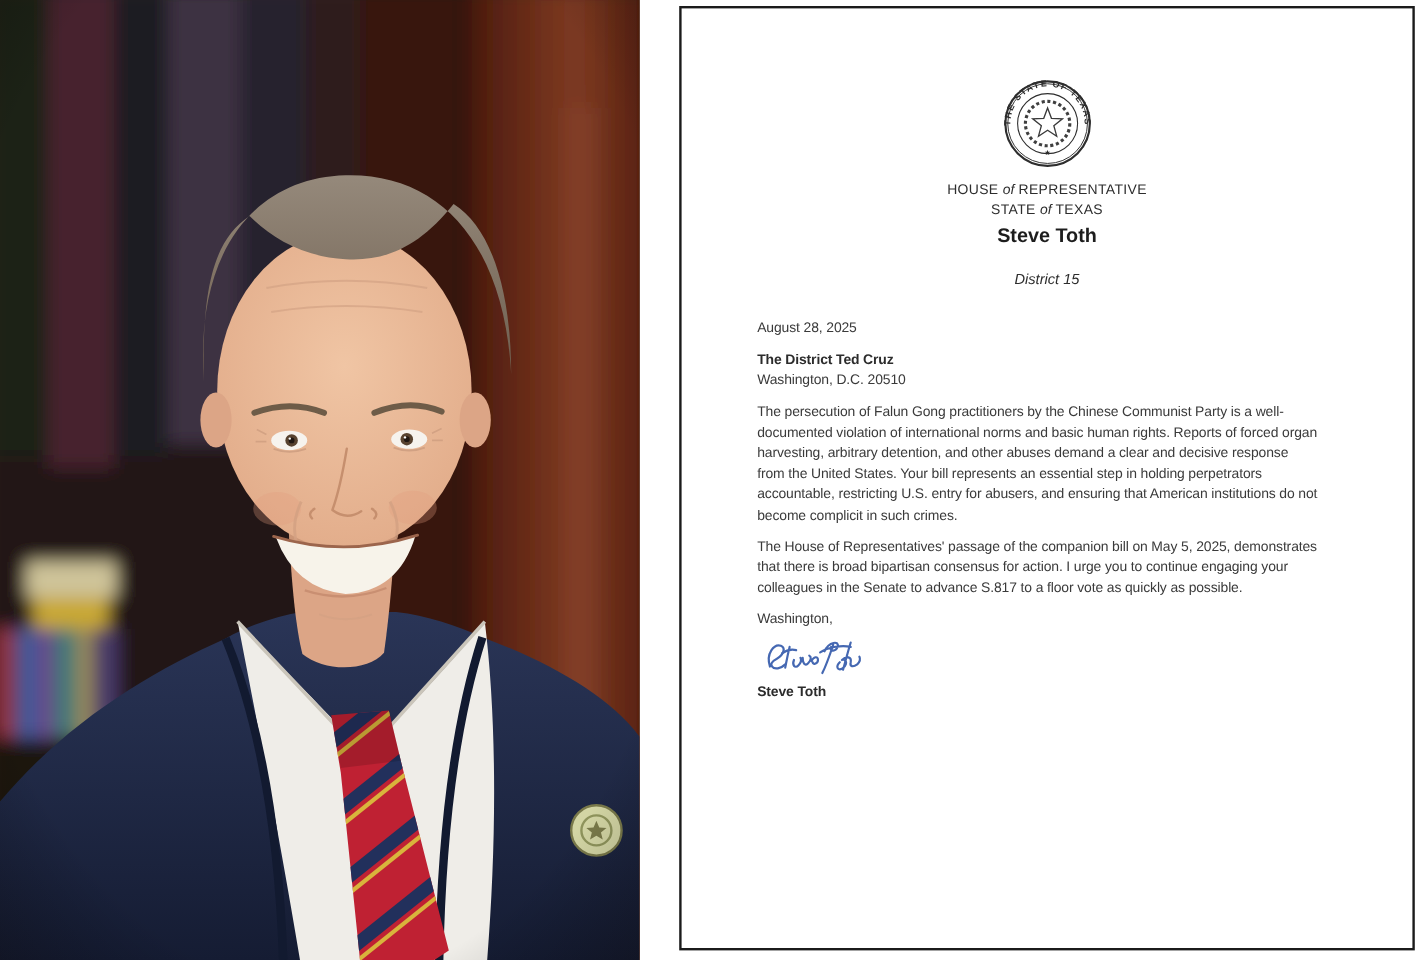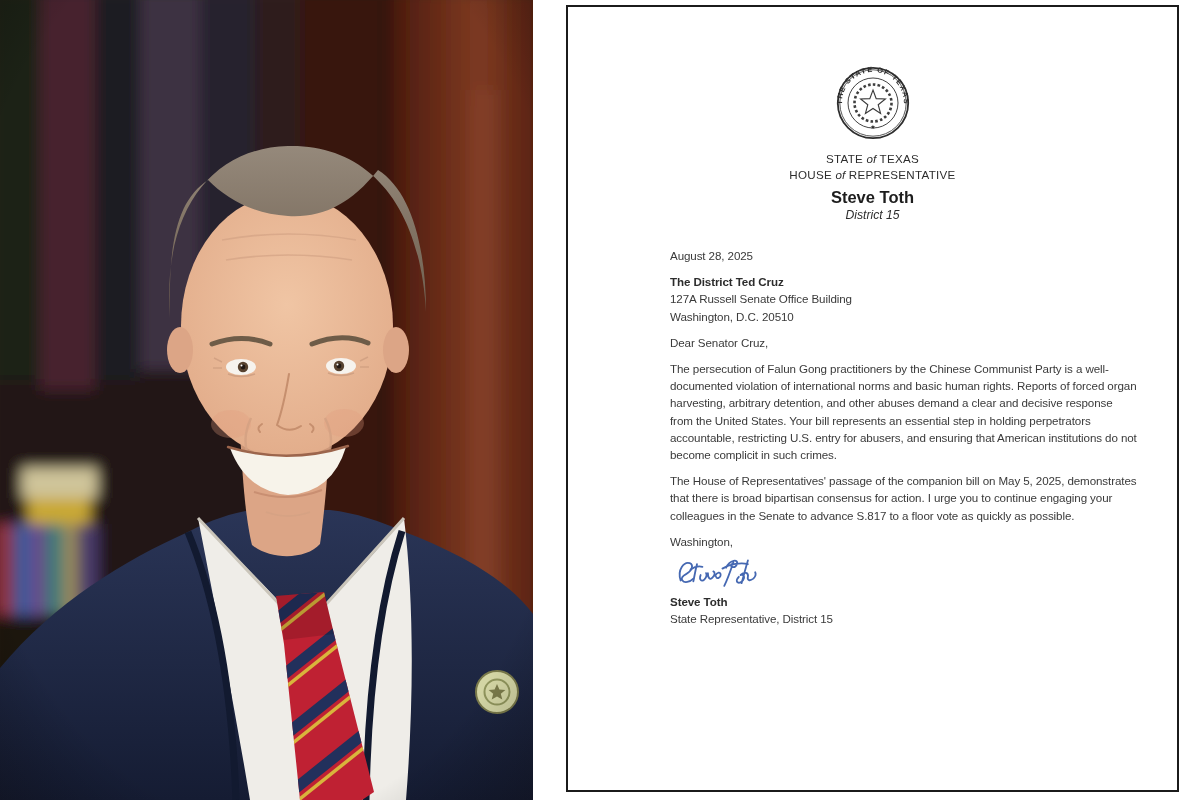--- a/index.html
+++ b/index.html
@@ -12,22 +12,22 @@
   .letter-pane{
     position:absolute;left:566px;top:5px;width:613px;height:787px;
     background:#ffffff;border:2px solid #1b1b1b;box-sizing:border-box;color:#3a3a3a;
   }
   .letter-inner{padding-top:58px;}
   .letterhead{text-align:center;}
   .seal{display:block;margin:0 auto 10px auto;}
   .lh-line{font-size:11.6px;line-height:16px;color:#2d2d2d;letter-spacing:0.3px;}
   .lh-line .of{font-style:italic;letter-spacing:0;}
   .lh-name{font-size:16.5px;font-weight:bold;color:#1d1d1d;margin-top:4px;line-height:20px;}
-  .lh-district{font-size:12.2px;font-style:italic;color:#2d2d2d;margin-top:1px;line-height:15px;}
-  .letter-body{margin:24px 0 0 102px;width:468px;font-size:11.6px;line-height:17.2px;letter-spacing:-0.1px;color:#3a3a3a;}
+  .lh-district{font-size:12.2px;font-style:italic;color:#2d2d2d;margin-top:19px;line-height:15px;}
+  .letter-body{margin:24px 0 0 63px;width:468px;font-size:11.6px;line-height:17.2px;letter-spacing:-0.1px;color:#3a3a3a;}
   .date-line{margin:0;}
   .addr{margin-top:9px;}
   .addr-name{font-weight:bold;color:#2c2c2c;}
   .salutation{margin-top:9px;}
   p.para{margin:9px 0 0 0;}
   .closing{margin-top:9px;}
   .sig-svg{display:block;margin:5px 0 0 1px;}
   .sig-name{font-weight:bold;color:#2c2c2c;margin-top:-2px;}
   .sig-title{margin-top:0;}
   i{font-style:italic;}
@@ -162,50 +162,47 @@
           <circle cx="38" cy="38" r="33.2" fill="none" stroke="#2e2e2e" stroke-width="0.8"></circle>
           <circle cx="38" cy="38" r="25" fill="none" stroke="#2e2e2e" stroke-width="0.9"></circle>
           <circle cx="38" cy="38" r="18.5" fill="none" stroke="#3f3f3f" stroke-width="2.6" stroke-dasharray="2.6 2.2"></circle>
           <polygon points="38,25 41.2,33.6 50.4,34 43.2,39.7 45.6,48.5 38,43.5 30.4,48.5 32.8,39.7 25.6,34 34.8,33.6" fill="#ffffff" stroke="#3a3a3a" stroke-width="1.1"></polygon>
           <path id="sealArc" d="M9.9,51.1 A31,31 0 1 1 66.1,51.1" fill="none"></path>
           <text font-size="7.4" font-weight="bold" fill="#2c2c2c" letter-spacing="1.2" font-family="Liberation Sans, sans-serif">
             <textPath href="#sealArc" startOffset="50%" text-anchor="middle">THE STATE OF TEXAS</textPath>
           </text>
           <text x="38" y="64" font-size="6" text-anchor="middle" fill="#2c2c2c">★</text>
         </svg>
+        <div class="lh-line"><span>HOUSE</span> <i class="of">of</i> <span>REPRESENTATIVE</span></div>
         <div class="lh-line"><span>STATE</span> <i class="of">of</i> <span>TEXAS</span></div>
-        <div class="lh-line"><span>HOUSE</span> <i class="of">of</i> <span>REPRESENTATIVE</span></div>
         <div class="lh-name">Steve Toth</div>
         <div class="lh-district">District 15</div>
       </div>
 
       <div class="letter-body">
         <div class="date-line">August 28, 2025</div>
 
         <div class="addr">
           <div class="addr-name">The District Ted Cruz</div>
-          <div>127A Russell Senate Office Building</div>
           <div>Washington, D.C. 20510</div>
         </div>
 
-        <div class="salutation">Dear Senator Cruz,</div>
 
         <p class="para">The persecution of Falun Gong practitioners by the Chinese Communist Party is a well-documented violation of international norms and basic human rights. Reports of forced organ harvesting, arbitrary detention, and other abuses demand a clear and decisive response from the United States. Your bill represents an essential step in holding perpetrators accountable, restricting U.S. entry for abusers, and ensuring that American institutions do not become complicit in such crimes.</p>
         <p class="para">The House of Representatives' passage of the companion bill on May 5, 2025, demonstrates that there is broad bipartisan consensus for action. I urge you to continue engaging your colleagues in the Senate to advance S.817 to a floor vote as quickly as possible.</p>
 
         <div class="closing">Washington,</div>
 
         <svg class="sig-svg" width="92" height="40" viewBox="0 0 92 44">
           <g fill="none" stroke="#4568b2" stroke-width="2" stroke-linecap="round" stroke-linejoin="round">
             <path d="M6,28 C2,16 10,7 16,9 C21,11 18,18 12,21 C8,23 6,26 8,28 C10,31 16,30 20,26"></path>
             <path d="M24,10 C22,18 21,24 20,29 M17,16 C21,13 26,12 30,13"></path>
             <path d="M28,22 C26,27 29,30 32,27 C34,25 35,22 34,20 M36,20 C36,25 38,28 41,25 C44,22 44,19 42,18 M44,23 C46,19 50,18 50,22 C50,25 46,27 45,24"></path>
             <path d="M56,14 C60,5 70,4 68,10 C66,15 60,14 62,10 M64,8 C61,17 58,26 54,34 M52,15 C60,10 72,8 80,10"></path>
             <path d="M70,24 C66,28 68,32 72,30 C76,28 77,23 74,22 M80,6 C77,16 75,24 73,31 M72,22 C76,18 81,19 80,24 C79,28 82,29 86,26 C88,24 89,21 88,19"></path>
           </g>
         </svg>
 
         <div class="sig-name">Steve Toth</div>
-        <div class="sig-title">State Representative, District 15</div>
       </div>
     </div>
   </div>
 </div>
 
 </body></html>

